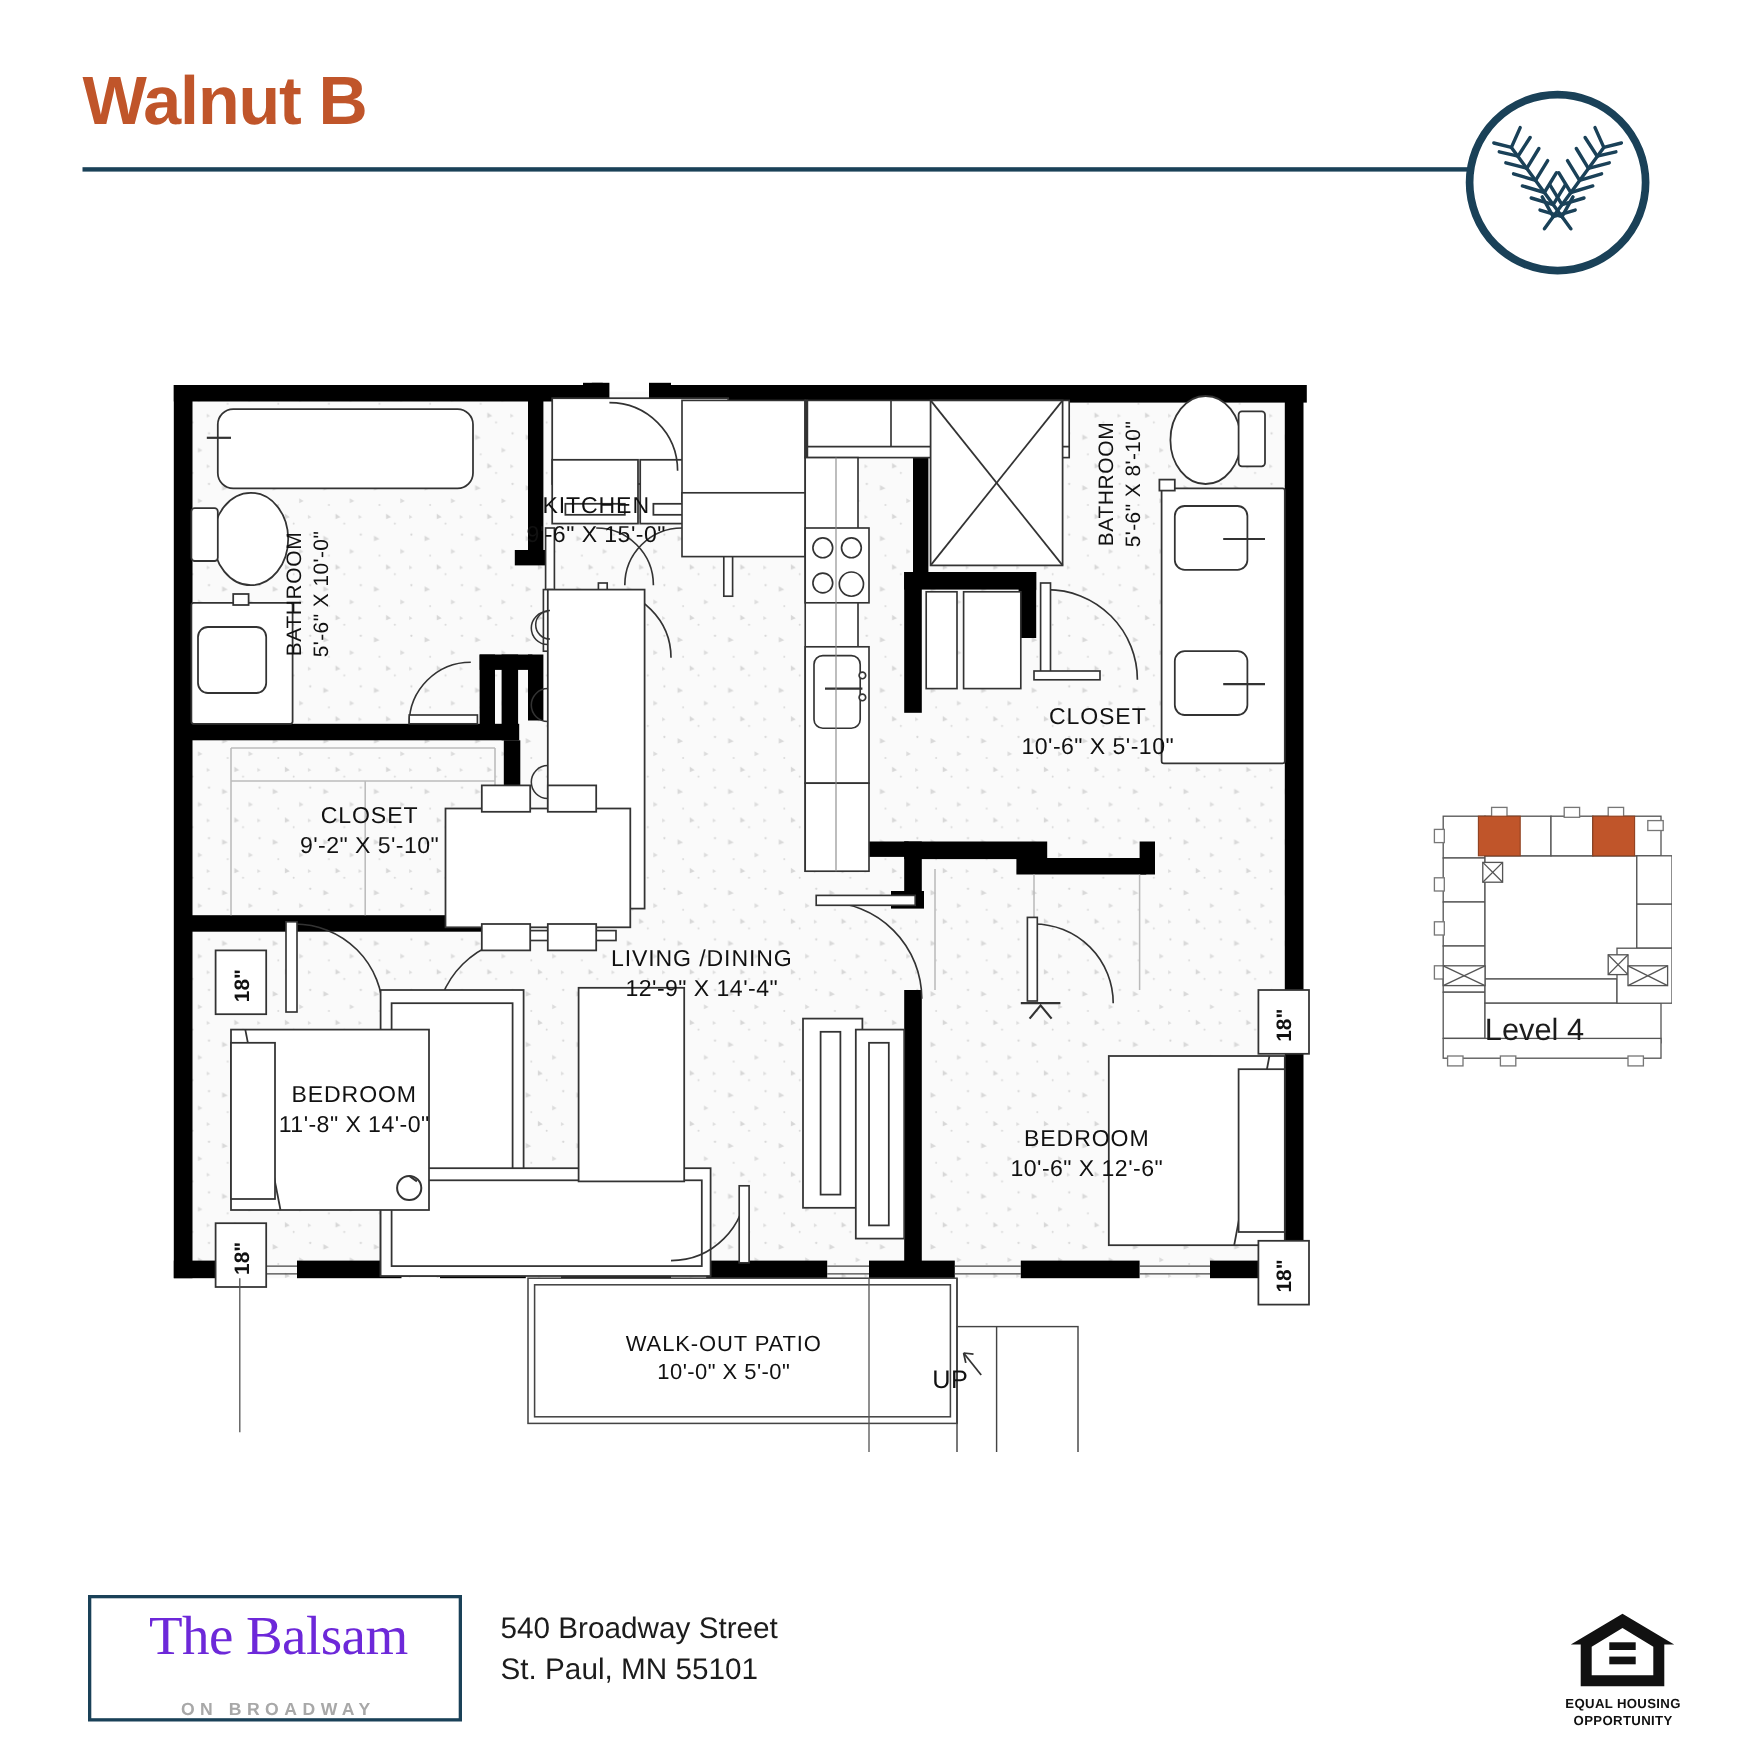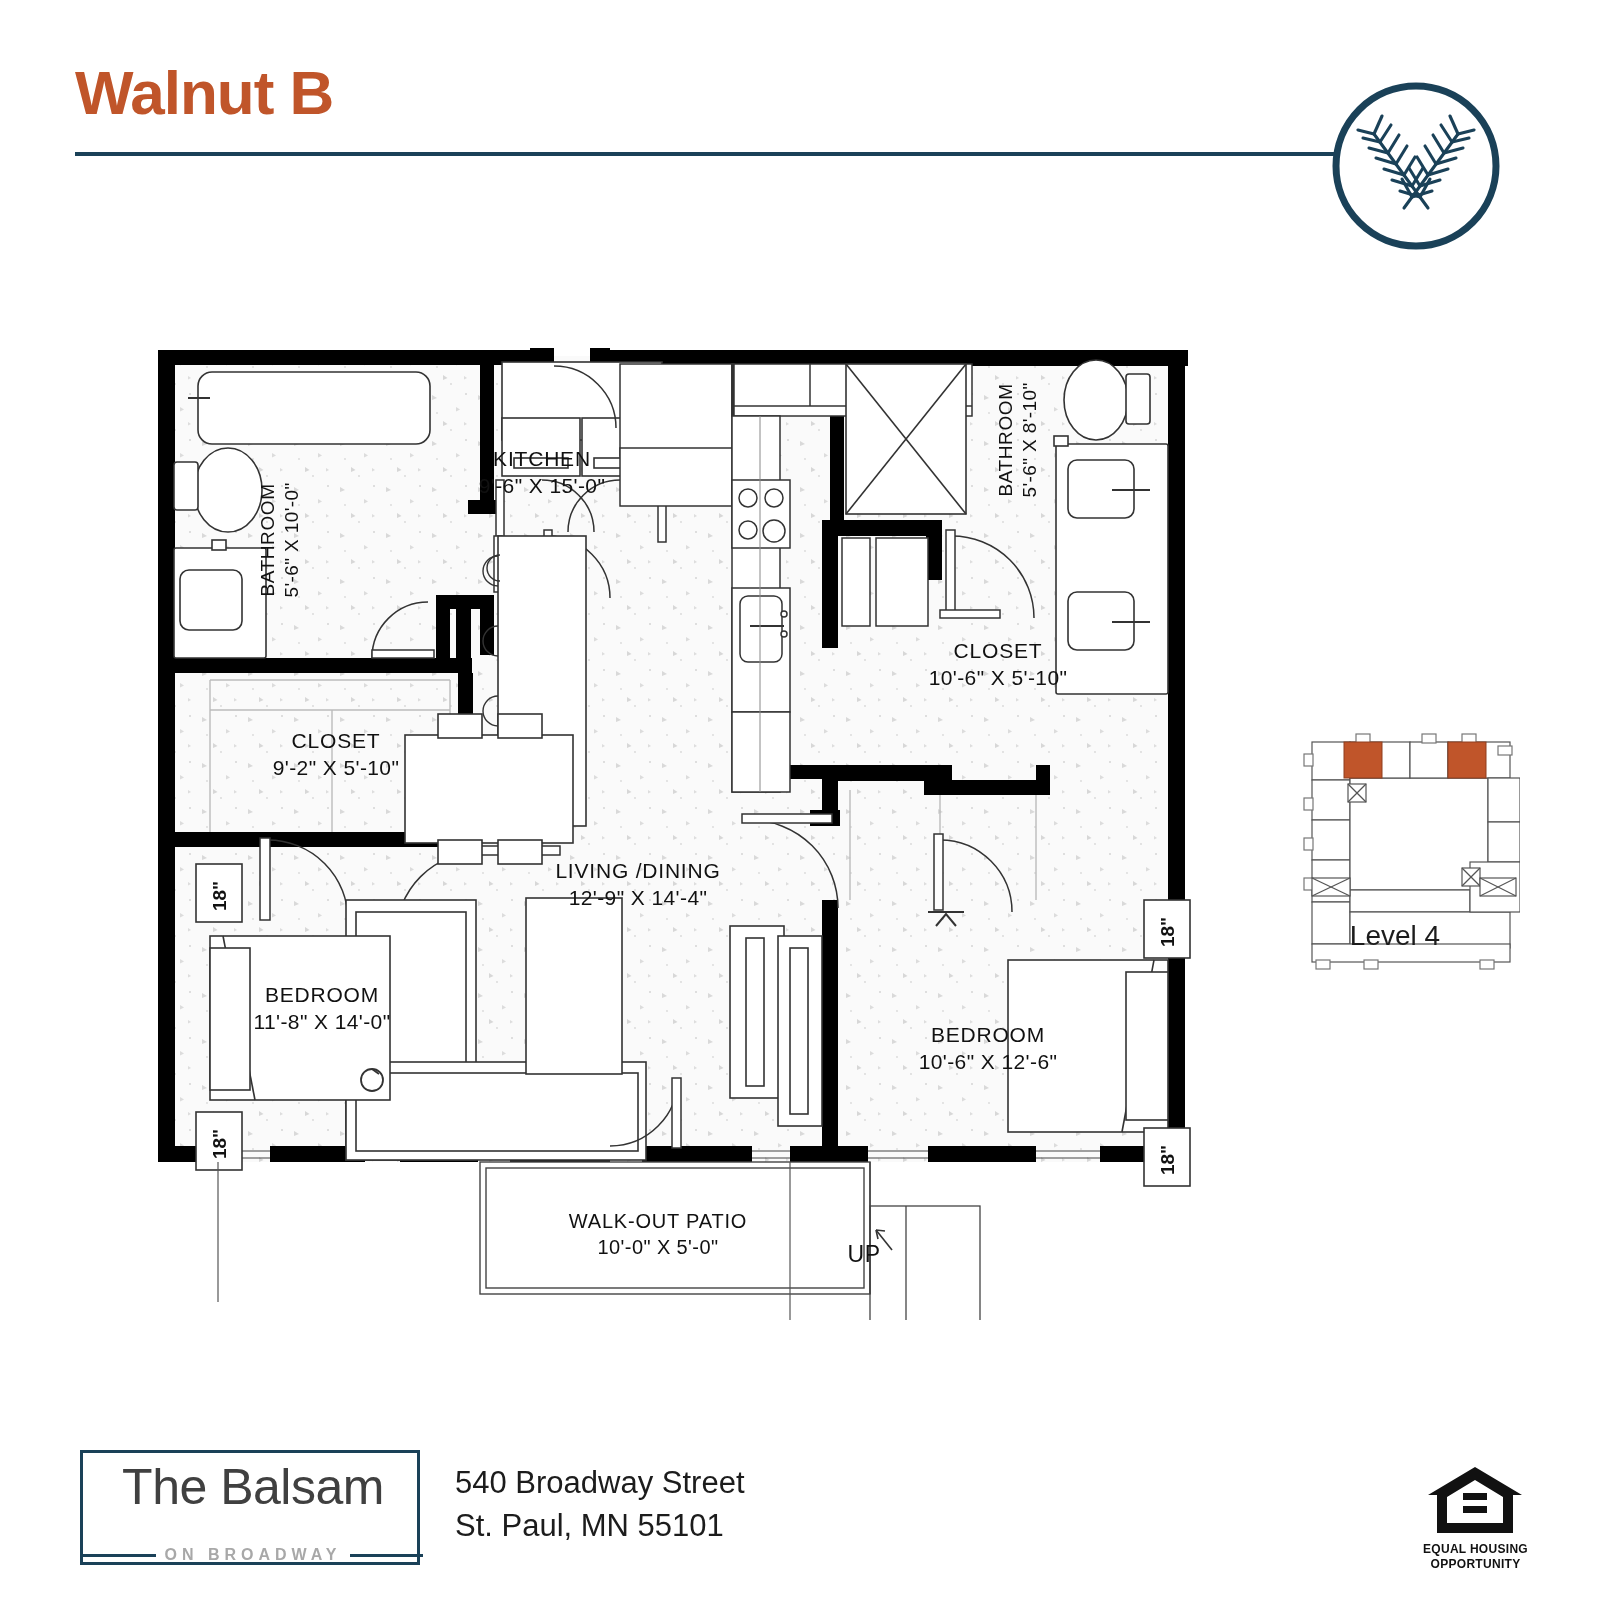--- a/index.html
+++ b/index.html
@@ -35,35 +35,35 @@
     position:absolute;left:1270px;top:920px;width:250px;
     text-align:center;font-size:28px;color:#1c1c1c;
   }
   
   #logo-box{
     position:absolute;left:80px;top:1450px;width:340px;height:115px;
     border:3px solid #1a4158;box-sizing:border-box;
   }
   #logo-name{
     position:absolute;left:0;top:8px;width:340px;text-align:center;
-    font-size:50px;color:#404040;font-family:Liberation Sans, sans-serif;
+    font-size:50px;color:#6d28d9;font-family:Liberation Serif, serif;
     letter-spacing:-0.5px;line-height:1.05;
   }
   #logo-sub-wrap{
     position:absolute;left:0;top:92px;width:340px;height:20px;
-    display:flex;align-items:center;justify-content:center;gap:8px;
+    display:flex;align-items:center;justify-content:center;gap:8px;flex-direction:column;
   }
   #logo-sub-wrap .dash{flex:1;height:3px;background:#1a4158;}
   #logo-sub{
     font-size:16px;color:#a8a8a8;letter-spacing:5px;font-weight:bold;
     white-space:nowrap;
   }
   #address{
     position:absolute;left:455px;top:1462px;
-    font-size:31px;line-height:1.38;color:#1c1c1c;
+    font-size:27px;line-height:1.38;color:#1c1c1c;
   }
   #eho{position:absolute;left:1425px;top:1465px;width:100px;height:100px;}
   #eho-text{
     position:absolute;left:1408px;top:1542px;width:135px;text-align:center;
     font-size:12px;font-weight:bold;letter-spacing:0.3px;line-height:1.25;
     color:#111;
   }
   
   svg{display:block;}
 </style>

